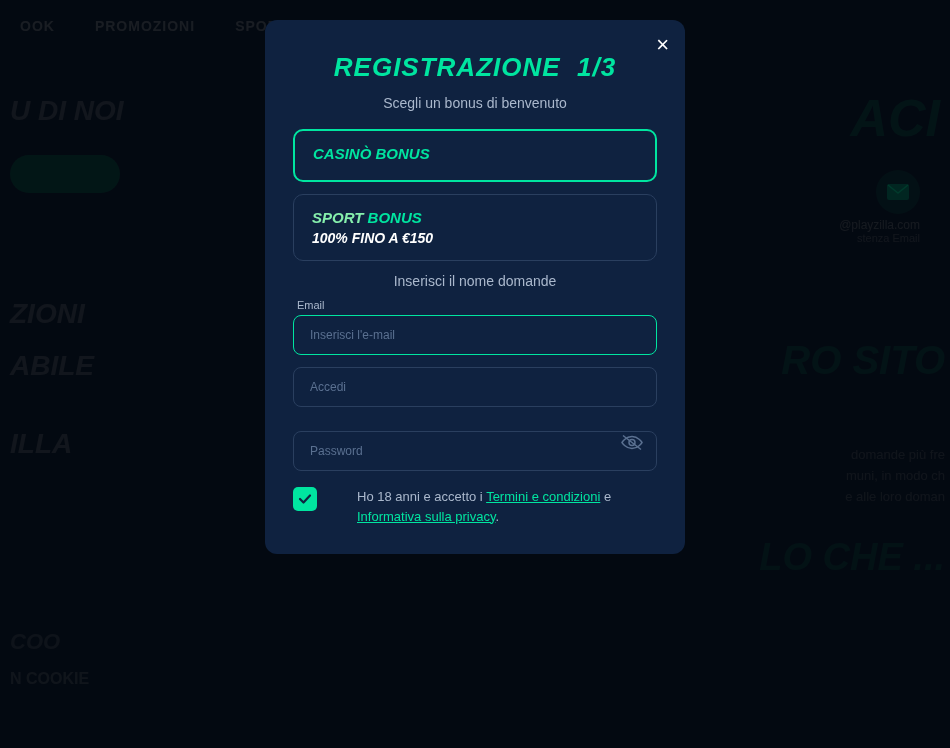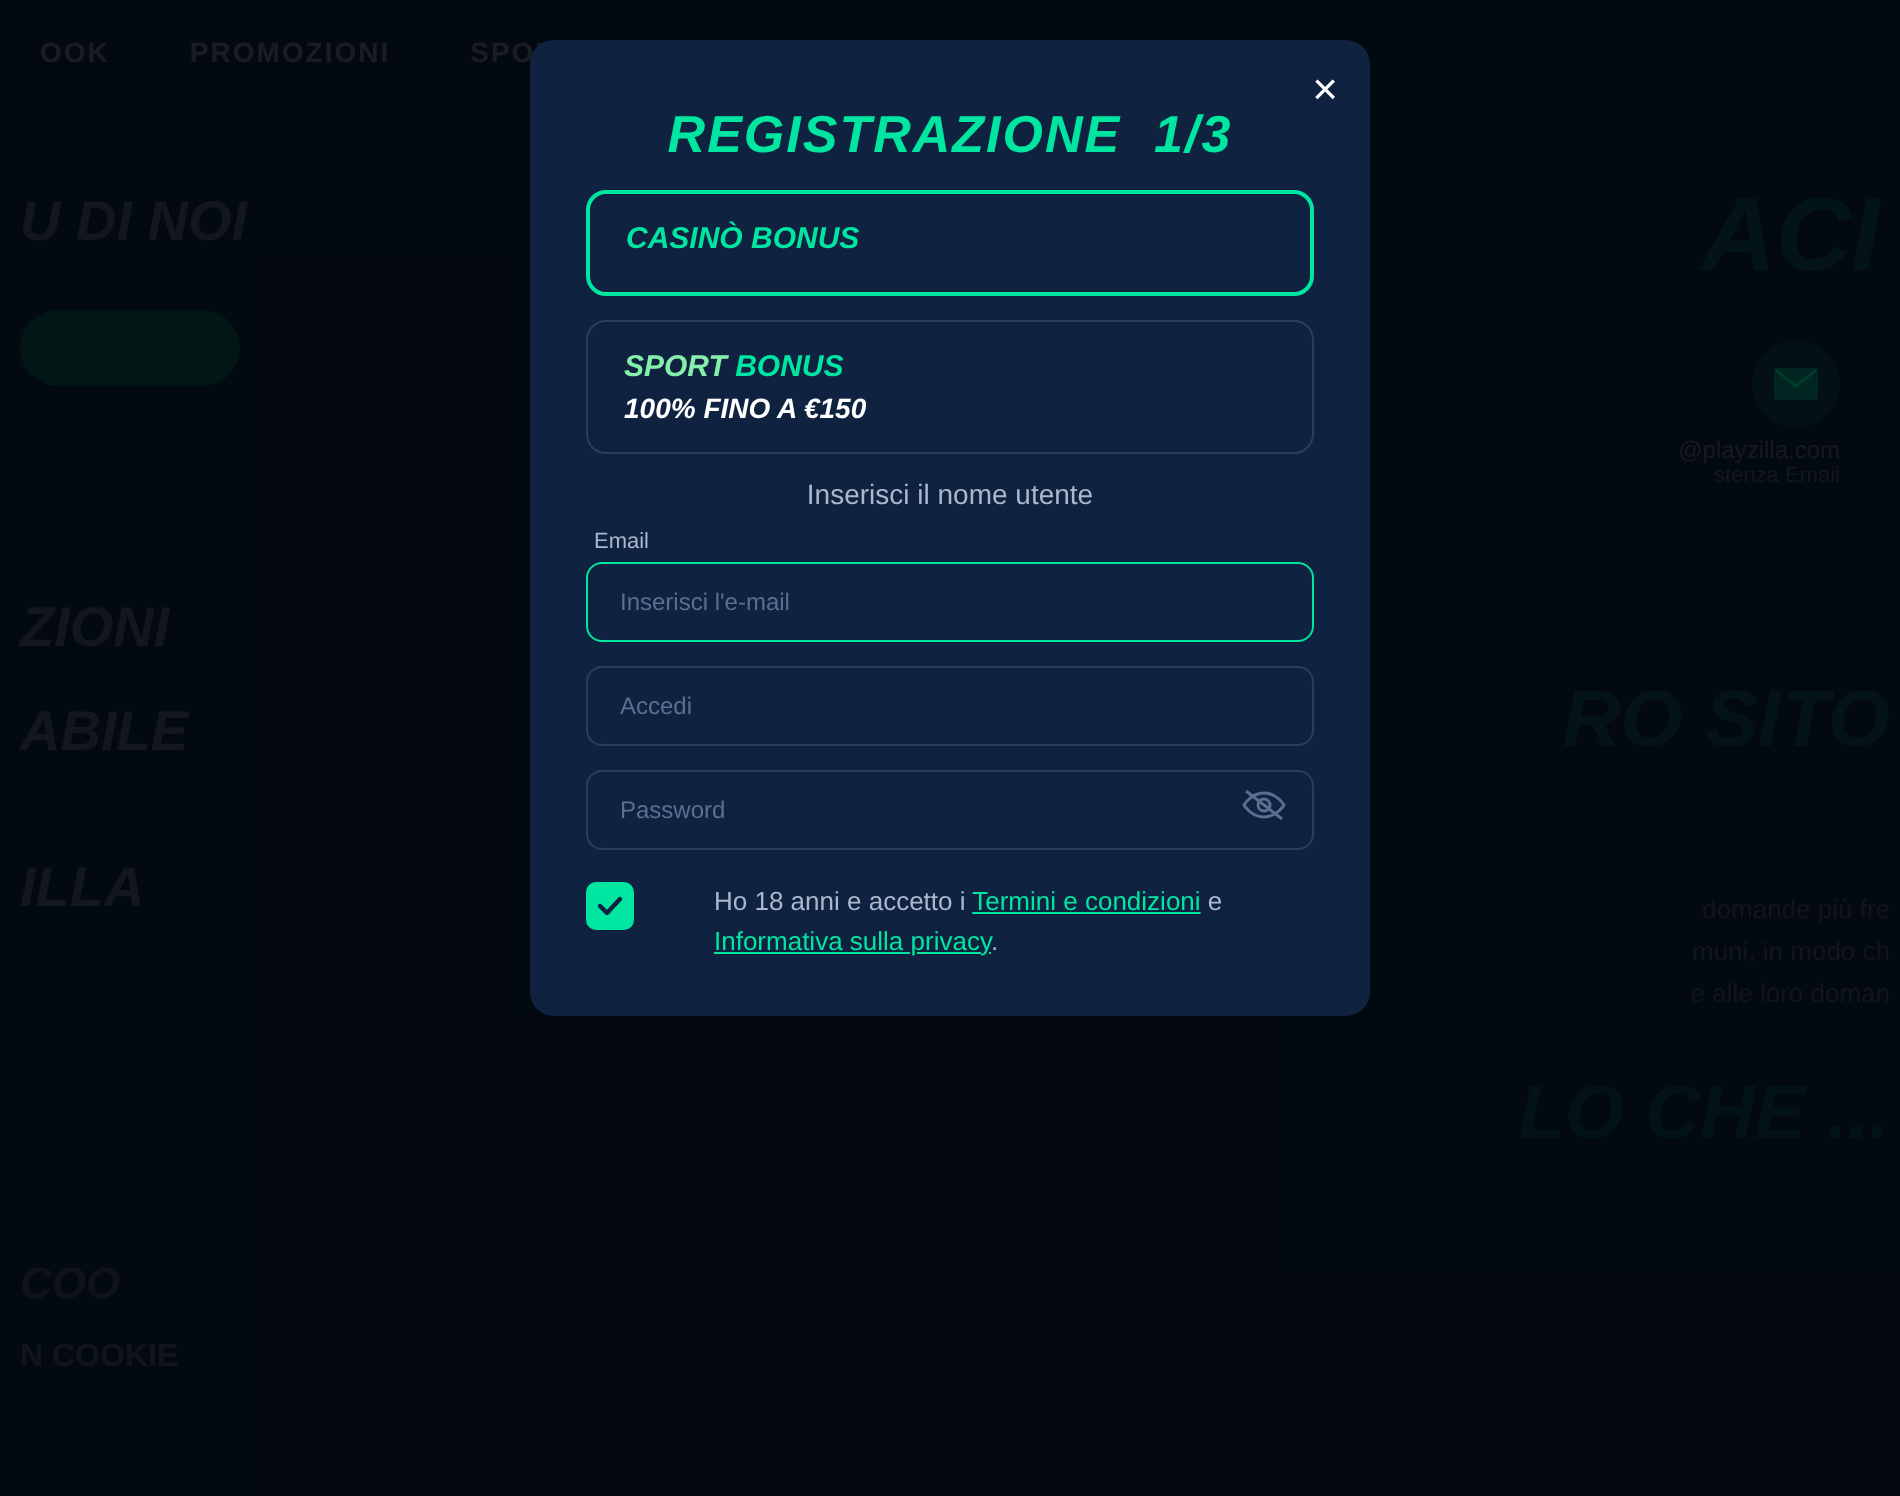--- a/index.html
+++ b/index.html
@@ -181,20 +181,21 @@
       border-color: #2a3f5f;
     }
 
     
     .password-wrapper {
       position: relative;
     }
 
     .password-wrapper input {
       padding-right: 20px;
+      margin-top: 12px;
     }
 
     .eye-icon {
       position: absolute;
       right: 14px;
       top: 50%;
       transform: translateY(-50%);
       color: #5a7090;
       cursor: pointer;
       font-size: 18px;
@@ -314,36 +315,37 @@
 <div class="modal-backdrop">
   <div class="modal">
 
     <button class="close-btn">×</button>
 
     <h1 class="modal-title">
       <span>REGISTRAZIONE</span>
       &nbsp;<span style="color:#00e5a0;">1/3</span>
     </h1>
 
+    <p class="modal-subtitle">Scegli un bonus di benvenuto</p>
 
     <div class="bonus-card active">
       <div class="bonus-title">
         <span style="color:#00e5a0;">CASINÒ</span><span> BONUS</span>
       </div>
     </div>
 
     <div class="bonus-card">
       <div class="bonus-title">
         <span style="color:#86efac;">SPORT</span><span> BONUS</span>
       </div>
       <div class="bonus-desc">100% FINO A €150</div>
     </div>
 
 
-    <p class="field-label">Inserisci il nome utente</p>
+    <p class="field-label">Inserisci il nome domande</p>
 
     <div class="input-group">
       <label>Email</label>
       <input class="input-field" type="email" placeholder="Inserisci l'e-mail" style="">
     </div>
 
     <div class="input-group">
       <input class="input-field no-active" type="text" placeholder="Accedi" style="">
     </div>
 

